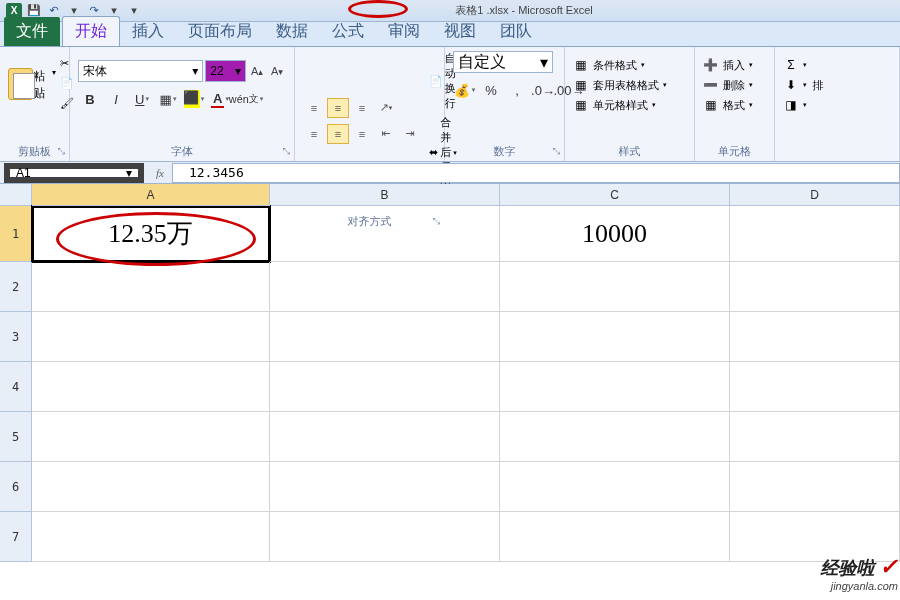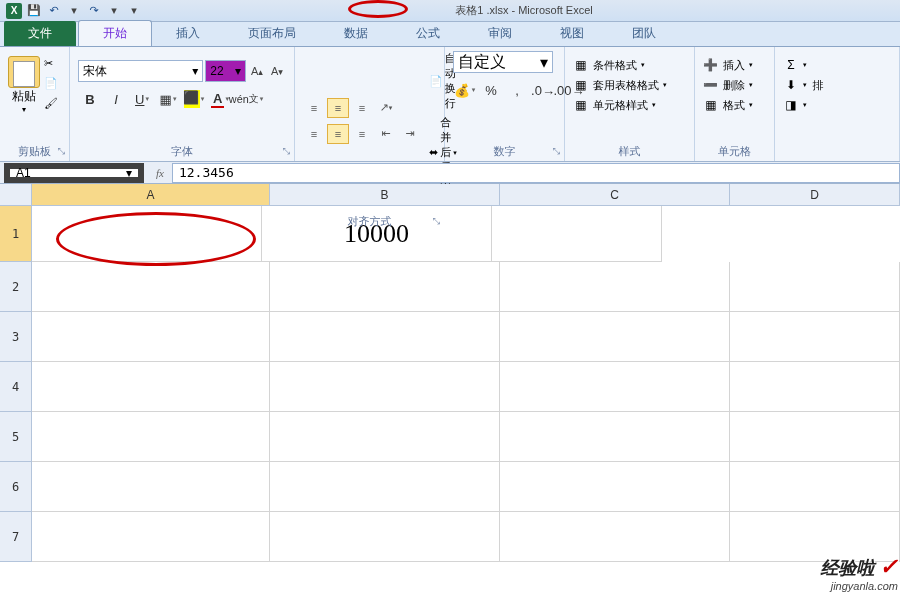--- a/index.html
+++ b/index.html
@@ -7,32 +7,32 @@
 
 .titlebar { height: 22px; background: linear-gradient(#dde7f3,#cfe0f3); display: flex; align-items: center; font-size: 11px; color: #444; border-bottom: 1px solid #a0b5d0; }
 .qat { display: flex; align-items: center; gap: 4px; padding: 0 6px; }
 .qat-icon { width: 16px; height: 16px; display: flex; align-items: center; justify-content: center; font-size: 11px; }
 .excel-icon { width: 16px; height: 16px; background: #217346; color:#fff; display:flex; align-items:center; justify-content:center; font-size:10px; font-weight:bold; border-radius:2px; }
 .save-icon { color:#1e4e8c; }
 .undo-icon, .redo-icon { color:#1e4e8c; }
 .app-title { flex: 1; text-align: center; }
 
 .tabs { height: 25px; background: #dbe8f7; display: flex; align-items: flex-end; padding: 0 4px; border-bottom: 1px solid #8ba5c6; }
-.tab { padding: 4px 24px; font-size: 12px; color: #3b5d87; cursor: pointer; margin-top: 20px; }
+.tab { padding: 4px 12px; font-size: 16px; color: #3b5d87; cursor: pointer; margin-top: 20px; }
 .tab.file { background: #207245; color: #fff; border-radius: 2px 2px 0 0; margin-right: 2px; }
 .tab.active { background: #f1f5fb; border: 1px solid #8ba5c6; border-bottom: none; border-radius: 3px 3px 0 0; color: #6d28d9; }
 
 .ribbon { height: 115px; background: #f1f5fb; display: flex; border-bottom: 1px solid #a0b5d0; }
 .group { border-right: 1px solid #c4d4e8; padding: 4px 8px 2px; display: flex; flex-direction: column; }
 .group-body { flex: 1; display: flex; align-items: center; }
 .group-label { text-align: center; font-size: 11px; color: #5a7096; height: 16px; display:flex; align-items:center; justify-content:center; position:relative;margin-top:24px; }
 .group-label .launcher { position:absolute; right:-4px; font-size:9px; color:#5a7096; }
 
 .clipboard { width: 70px; }
-.paste-btn { display:flex; flex-direction:column; align-items:center; font-size:12px; }
+.paste-btn { display:flex; flex-direction:row; align-items:flex-start; font-size:12px; }
 .paste-icon { width:32px; height:32px; background:#f9d77a; border:1px solid #c8a030; border-radius:3px; position:relative; }
 .paste-icon::after { content:""; position:absolute; top:4px; left:4px; width:20px; height:24px; background:#fff; border:1px solid #999; }
 .clip-side { display:flex; flex-direction:column; gap:4px; margin-left:4px; }
 .clip-side .mini { width:16px; height:16px; font-size:11px; }
 
 .font-group { width: 225px; }
 .font-rows { display:flex; flex-direction:column; gap:6px; width:100%; }
 .font-row1 { display:flex; gap:2px; }
 .font-name { width:138px; height:22px; border:1px solid #9cb4d4; background:#fff; font-size:12px; padding:2px 4px; display:flex; align-items:center; justify-content:space-between; }
 .font-size { width:44px; height:22px; border:1px solid #9cb4d4; background:#a21caf; font-size:12px; padding:2px 4px; display:flex; align-items:center; justify-content:space-between; }
@@ -60,21 +60,21 @@
 .style-item { display:flex; align-items:center; gap:4px; }
 .sicon { width:16px; height:16px; display:flex; align-items:center; justify-content:center; font-size:12px; }
 
 .cells-group { width: 80px; }
 .edit-group { width: 60px; flex:1; }
 
 .namebox-row { height: 22px; display:flex; align-items:center; border-bottom:1px solid #a0b5d0; background:#e8eef7; }
 .namebox { width:140px; height:20px; margin:0 4px; border:6px solid #404040; background:#fff; display:flex; align-items:center; padding:0 6px; font-size:12px; justify-content:space-between; }
 .fx-icons { display:flex; gap:6px; padding:0 8px; font-size:11px; color:#666; align-items:center; }
 .fx { font-style:italic; font-family:serif; }
-.formula-bar { flex:1; height:20px; border:1px solid #9cb4d4; background:#fff; padding:0 6px; font-size:13px; font-family:SimSun, monospace; display:flex; align-items:center; }
+.formula-bar { flex:1; height:20px; border:1px solid #9cb4d4; background:#fff; padding:0 16px; font-size:13px; font-family:SimSun, monospace; display:flex; align-items:center; }
 
 .sheet { display:flex; }
 .corner { width:32px; height:22px; background:#e8eef7; border-right:1px solid #b3c4db; border-bottom:1px solid #b3c4db; }
 .col-headers { display:flex; }
 .col-h { height:22px; background:#e8eef7; border-right:1px solid #b3c4db; border-bottom:1px solid #b3c4db; display:flex; align-items:center; justify-content:center; font-size:12px; color:#333; }
 .col-h.sel { background:#f7d98a; font-weight:normal; position:relative; }
 .col-A { width:238px; } .col-B { width:230px; } .col-C { width:230px; } .col-D { width:170px; }
 
 .rows { display:flex; flex-direction:column; }
 .row { display:flex; }
@@ -333,20 +333,21 @@
     <div class="col-h col-A sel">A</div>
     <div class="col-h col-B">B</div>
     <div class="col-h col-C">C</div>
     <div class="col-h col-D">D</div>
   </div>
 </div>
 
 <div class="rows">
   <div class="row r1">
     <div class="row-h sel">1</div>
+    <div class="cell A active">12.35万</div>
     <div class="cell B"></div>
     <div class="cell C">10000</div>
     <div class="cell D"></div>
   </div>
   <div class="row r2">
       <div class="row-h">2</div>
       <div class="cell A"></div>
       <div class="cell B"></div>
       <div class="cell C"></div>
       <div class="cell D"></div>

